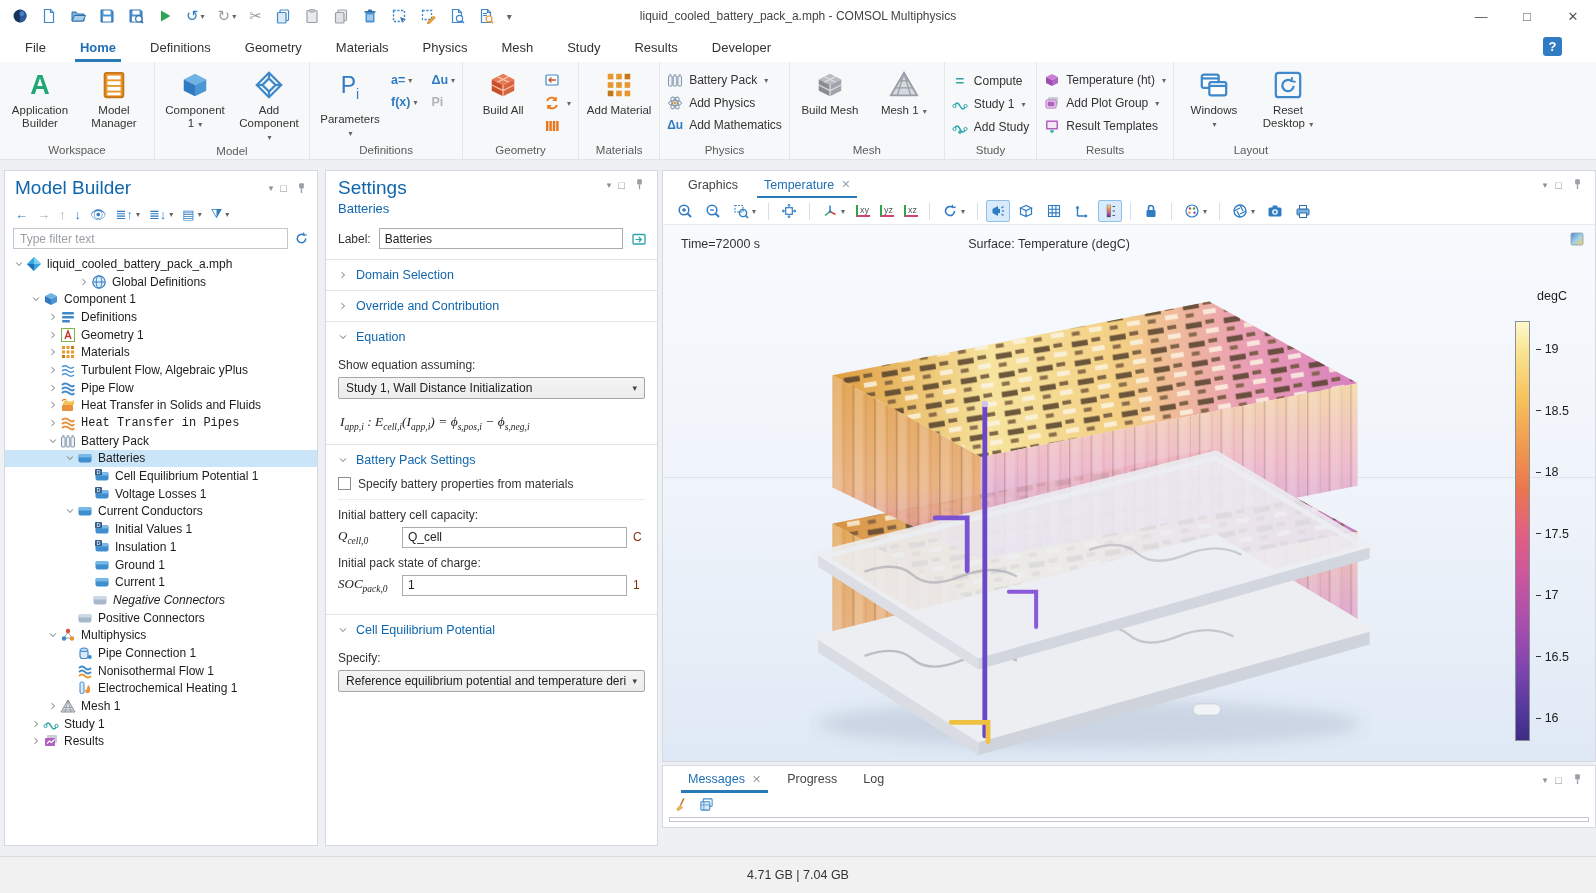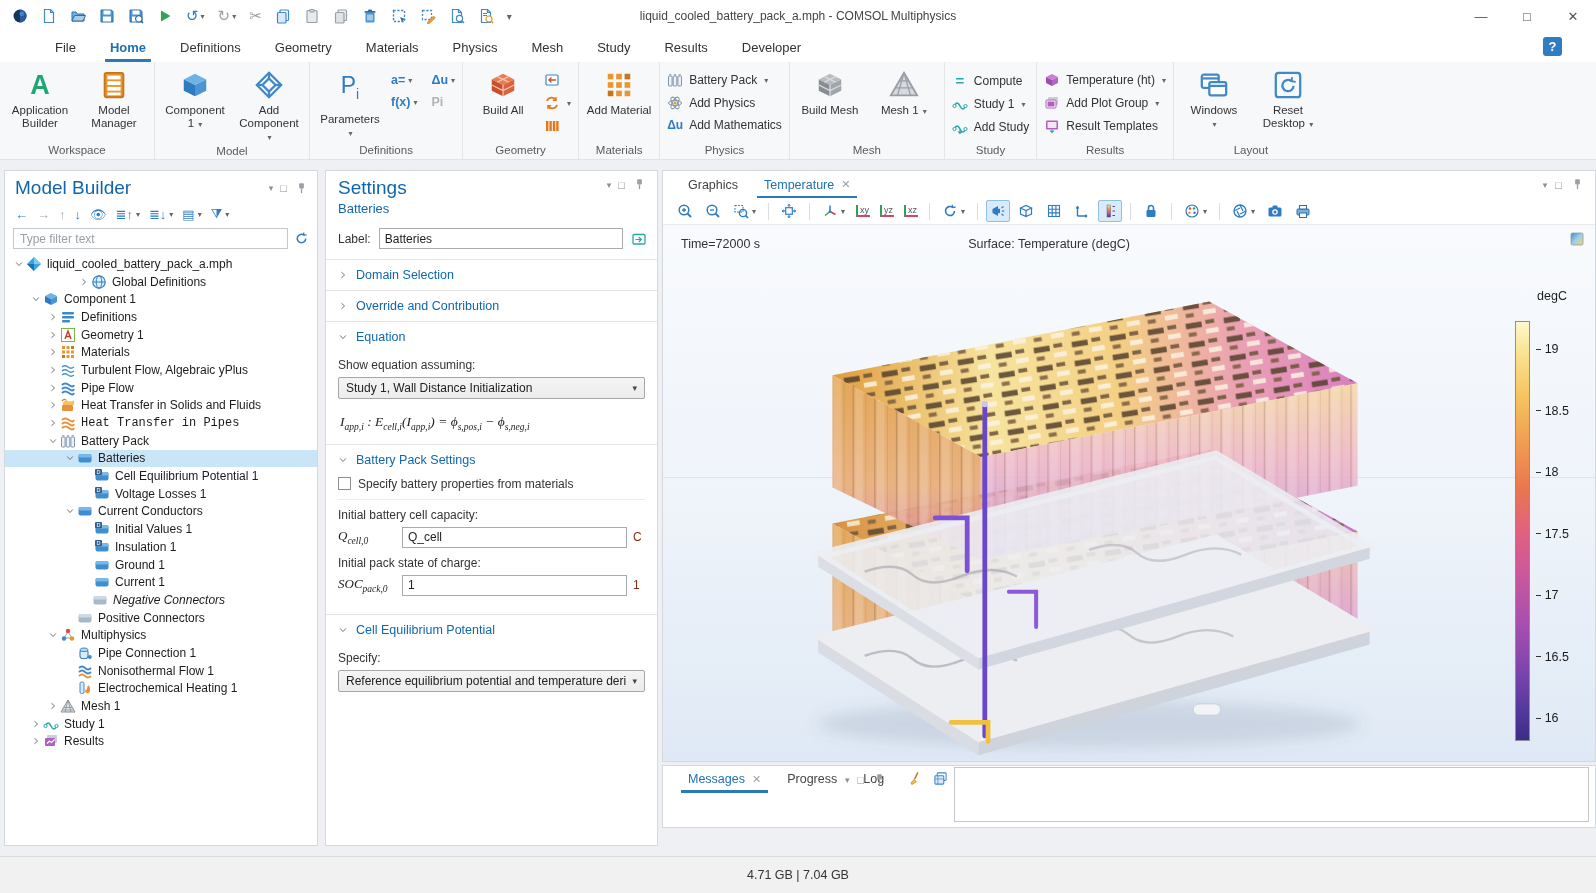--- a/index.html
+++ b/index.html
@@ -15,21 +15,21 @@
   .qat{display:flex;align-items:center;gap:13px;padding-left:4px}
   .qbtn{display:flex;align-items:center;gap:1px;cursor:default}
   .qchar{font-size:15px;color:#2f7cc3}
   .qchar.gray{color:#9aa0a8}
   .carr{font-size:8px;color:#666;margin-left:1px}
   .wintitle{position:absolute;left:0;right:0;text-align:center;font-size:12px;color:#444;pointer-events:none}
   .winctl{position:absolute;right:0;top:0;height:32px;display:flex;align-items:center}
   .wbtn{width:46px;height:32px;display:flex;align-items:center;justify-content:center;font-size:13px;color:#555}
 
   
-  .menubar{position:absolute;left:0;top:32px;width:1596px;height:30px;background:#fff;display:flex;align-items:center;padding-left:38px;gap:0}
+  .menubar{position:absolute;left:0;top:32px;width:1596px;height:30px;background:#fff;display:flex;align-items:center;padding-left:8px;gap:0}
   .mtab{padding:0 17px;height:30px;display:flex;align-items:center;font-size:13px;color:#333;position:relative}
   .mtab.active{color:#1f6fb5;font-weight:bold}
   .mtab.active::after{content:"";position:absolute;left:12px;right:12px;bottom:0;height:3px;background:#2a7ab8}
   .helpbtn{position:absolute;right:34px;top:5px;width:19px;height:19px;background:#2f7cc3;color:#fff;border-radius:3px;display:flex;align-items:center;justify-content:center;font-weight:bold;font-size:13px}
 
   
   .ribbon{position:absolute;left:0;top:62px;width:1596px;height:98px;background:#f7f8f9;border-bottom:1px solid #e2e3e5;display:flex}
   .rgroup{display:flex;flex-direction:column;padding:3px 7px 1px 7px;border-right:1px solid #e5e6e8}
   .rbody{display:flex;gap:8px;flex:1;align-items:flex-start}
   .rgl{text-align:center;font-size:11.5px;color:#5a5a5a;padding:1px 0 2px}
@@ -122,21 +122,21 @@
   .pack3d{position:absolute;left:10px;top:30px;width:800px;height:505px}
   .legendwrap{position:absolute;right:26px;top:96px;display:flex;gap:6px;height:420px}
   .legbar{width:15px;height:100%;border:1px solid #8a8f98;background:linear-gradient(to bottom,#fdf8cd 0%,#f9e492 7%,#f6c35e 18%,#f09950 30%,#ea764f 40%,#e2617f 50%,#cc579c 60%,#a94fae 72%,#7a44ad 84%,#53389b 93%,#3c2d85 100%)}
   .legticks{display:flex;flex-direction:column;justify-content:space-between;padding:21px 0 16px}
   .ltick{display:flex;align-items:center;gap:4px}
   .ldash{width:5px;height:1px;background:#333}
   .llab{font-size:12.5px;color:#1c1c1c}
   .legtitle{position:absolute;right:28px;top:64px;font-size:12.5px;color:#1c1c1c}
 
   
-  .msg{left:662px;top:765px;width:934px;height:63px;display:flex;flex-direction:row}
+  .msg{left:662px;top:765px;width:934px;height:63px;display:flex;flex-direction:column}
   .msg-tabs{display:flex;align-items:center;height:26px;padding-left:12px;position:relative}
   .msg-toolbar{display:flex;align-items:center;gap:9px;height:24px;padding-left:12px}
   .msg-area{margin:1px 6px 5px;flex:1;border:1px solid #c4c8cc;background:#fff}
 
   
   .statusbar{position:absolute;left:0;top:856px;width:1596px;height:37px;background:#f1f1f1;border-top:1px solid #dcdcdc;display:flex;align-items:center;justify-content:center;font-size:12.5px;color:#333}
 </style>
 </head>
 <body>
 

